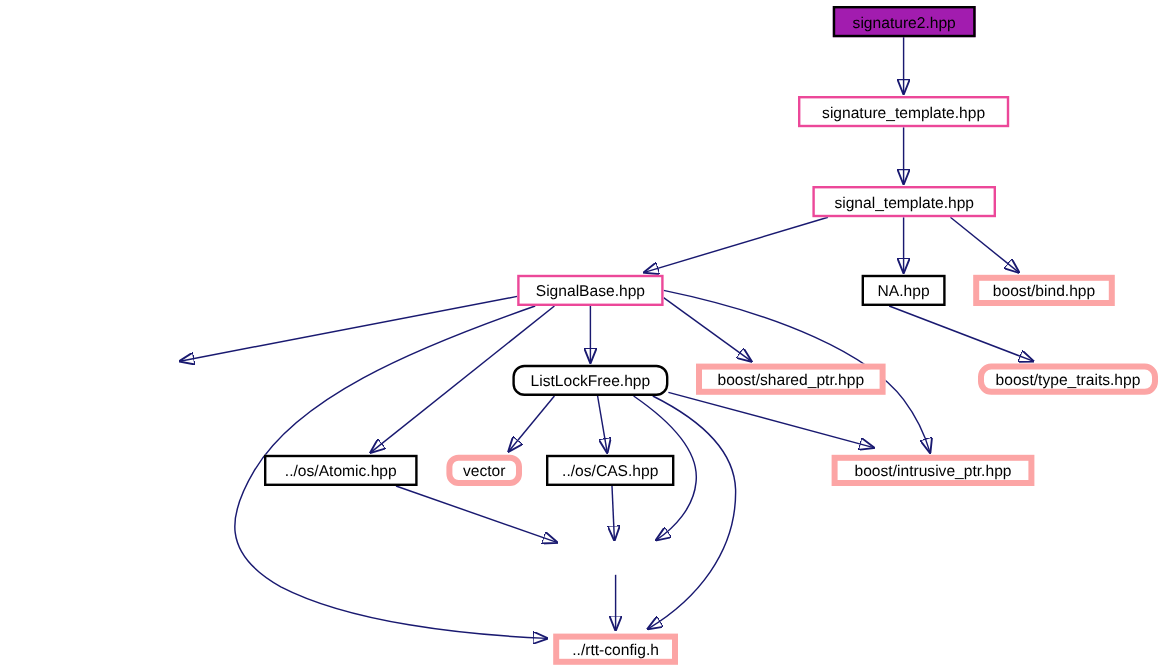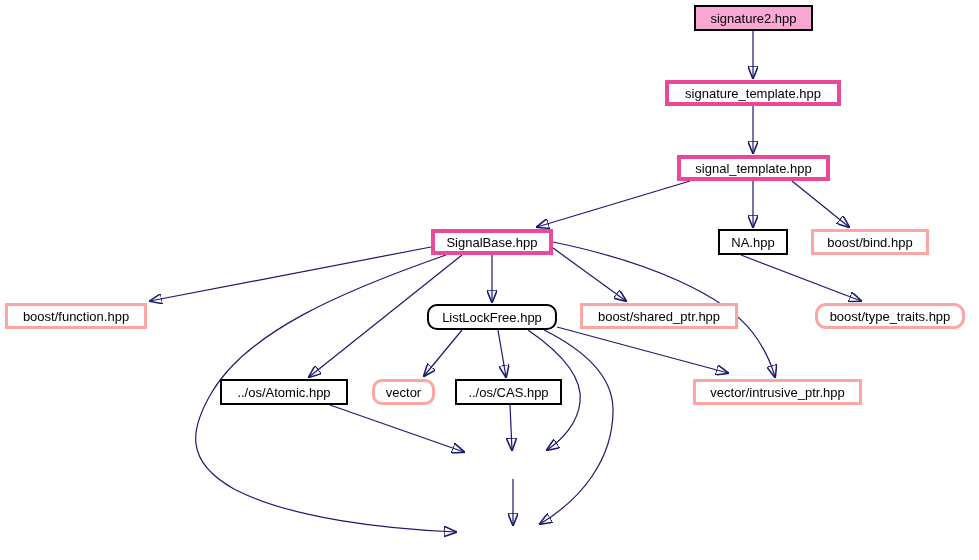--- a/index.html
+++ b/index.html
@@ -28,32 +28,32 @@
     display: flex;
     align-items: center;
     justify-content: center;
     background: #ffffff;
     color: #000000;
     font-size: 13px;
     white-space: nowrap;
     line-height: 1;
   }
   .node.root {
-    background: #f9a8d4;
+    background: #a21caf;
     border: 2px solid #000000;
     text-align: right;
   }
   .node.internal {
-    border: 4px solid #ec4899;
+    border: 2px solid #ec4899;
   }
   .node.internal-bold {
     border: 2px solid #000000;
   }
   .node.external {
-    border: 3px solid #fca5a5;
+    border: 5px solid #fca5a5;
   }
 </style>
 </head>
 <body>
 
 <div id="graph-canvas">
 
   <svg id="edge-layer" width="979" height="560" viewBox="0 0 979 560" xmlns="http://www.w3.org/2000/svg">
     <defs>
       <marker id="arrow" viewBox="0 0 10 8" refX="9.2" refY="4" markerWidth="13" markerHeight="10.5" orient="auto" markerUnits="userSpaceOnUse">
@@ -88,31 +88,31 @@
   <div class="node internal" style="left:665px; top:80px; width:176px; height:26px;">signature_template.hpp</div>
 
   <div class="node internal" style="left:677px; top:155px; width:153px; height:26px;">signal_template.hpp</div>
 
   <div class="node internal" style="left:431px; top:229px; width:122px; height:26px;">SignalBase.hpp</div>
 
   <div class="node internal-bold" style="left:718px; top:229px; width:70px; height:26px;">NA.hpp</div>
 
   <div class="node external" style="left:811px; top:229px; width:118px; height:26px;">boost/bind.hpp</div>
 
-  <div class="node external" style="left:5px; top:303px; width:142px; height:26px;">boost/function.hpp</div>
 
   <div class="node internal-bold" style="left:427px; top:304px; width:130px; height:26px;border-radius:10px;">ListLockFree.hpp</div>
 
   <div class="node external" style="left:580px; top:303px; width:158px; height:26px;">boost/shared_ptr.hpp</div>
 
   <div class="node external" style="left:815px; top:303px; width:150px; height:26px;border-radius:11px;">boost/type_traits.hpp</div>
 
   <div class="node internal-bold" style="left:220px; top:379px; width:128px; height:26px;">../os/Atomic.hpp</div>
 
   <div class="node external" style="left:372px; top:379px; width:63px; height:26px;border-radius:10px;">vector</div>
 
   <div class="node internal-bold" style="left:455px; top:379px; width:107px; height:26px;">../os/CAS.hpp</div>
 
-  <div class="node external" style="left:693px; top:379px; width:169px; height:26px;">vector/intrusive_ptr.hpp</div>
+  <div class="node external" style="left:693px; top:379px; width:169px; height:26px;">boost/intrusive_ptr.hpp</div>
 
 
+  <div class="node external" style="left:461px; top:528px; width:104px; height:26px;">../rtt-config.h</div>
 
 </div>
 
 </body></html>

